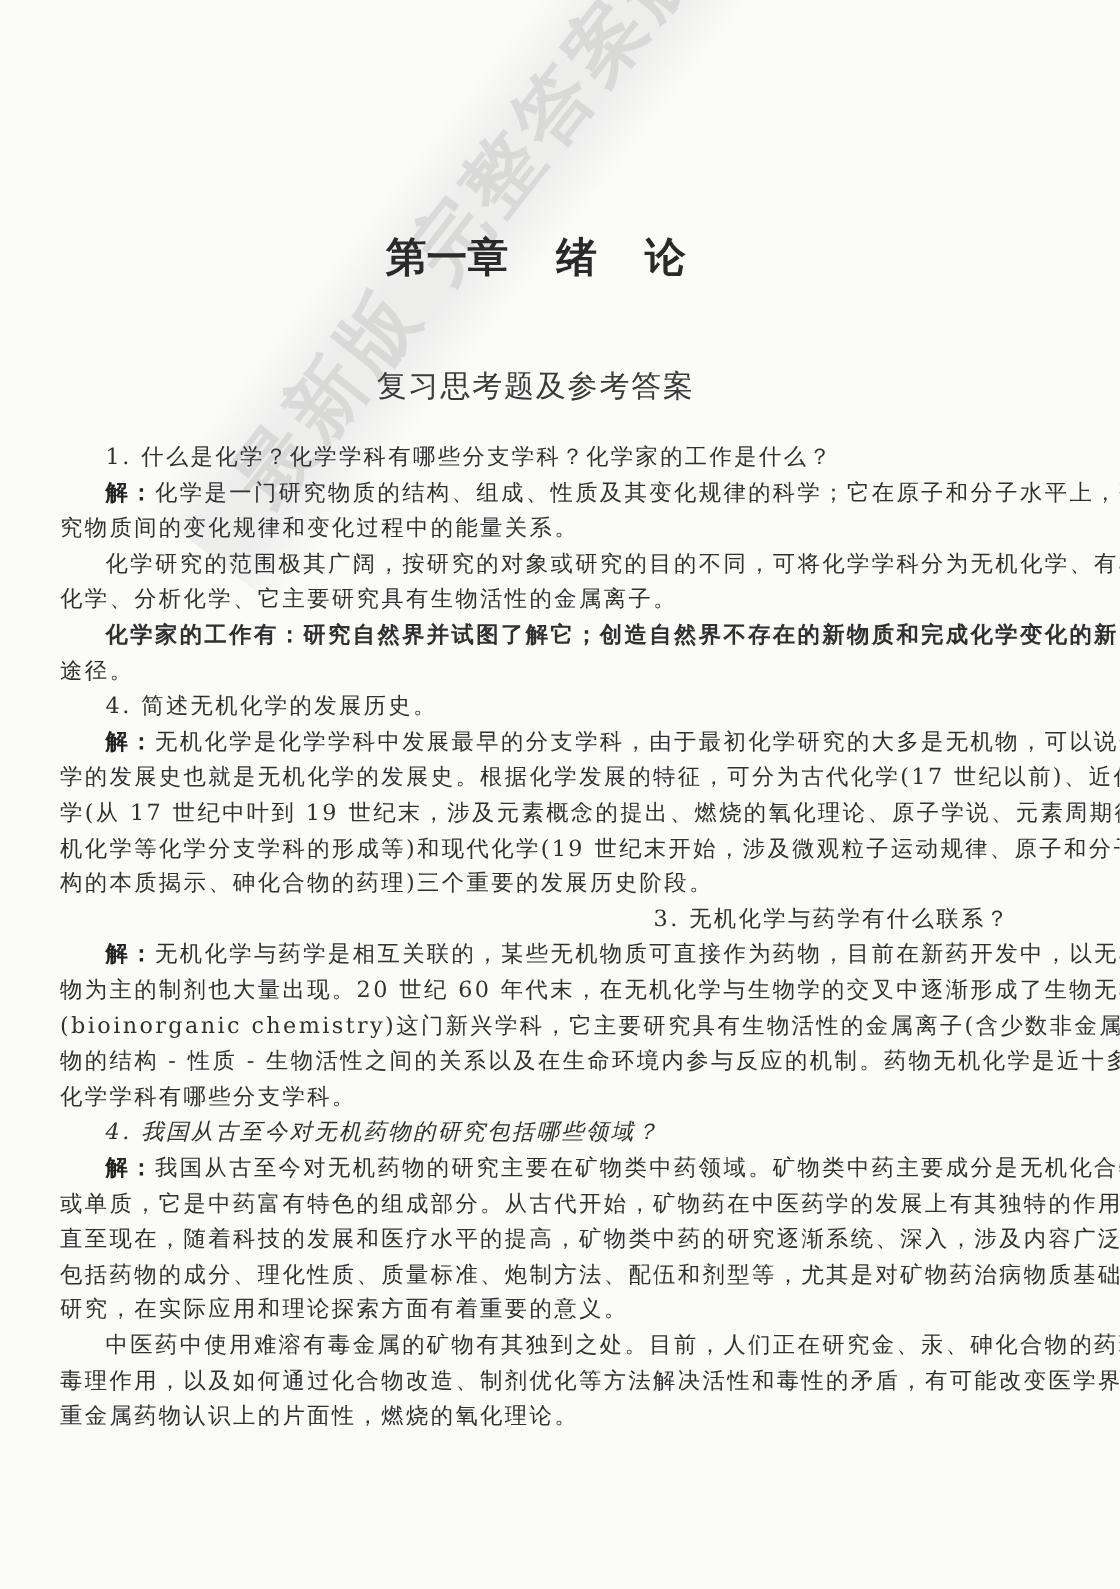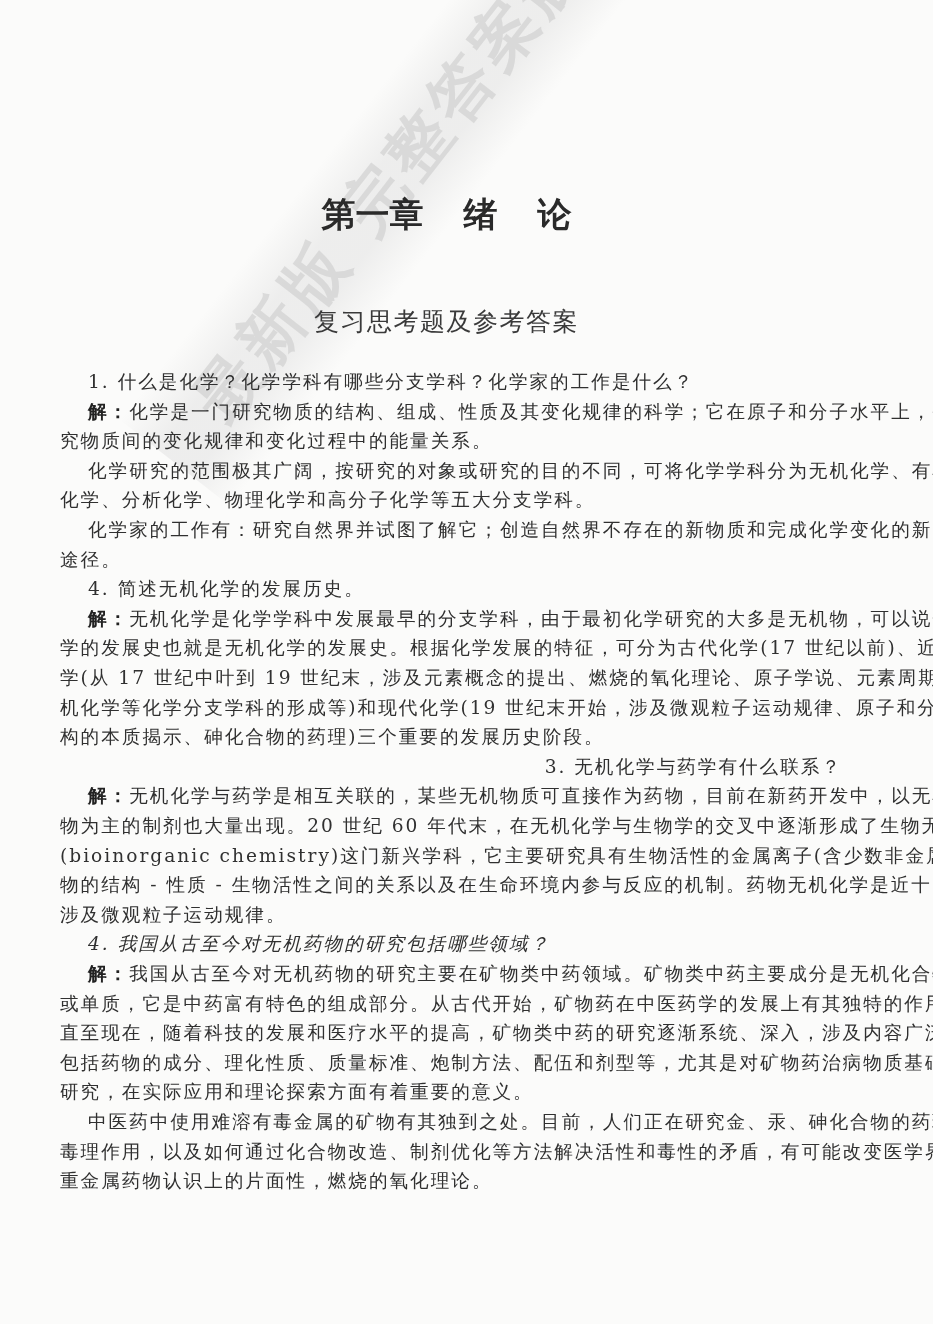--- a/index.html
+++ b/index.html
@@ -30,21 +30,21 @@
     margin-left: -20px;
   }
   .chapter-title .gap { display: inline-block; width: 40px; }
   .section-title {
     position: absolute; top: 305px; left: 0; width: 933px; text-align: center;
     font-family: "DejaVu Sans", "Liberation Sans", sans-serif;
     font-size: 25px; color: #3a3a3a; letter-spacing: 1.5px;
     margin-left: -20px;
   }
   .line {
-    position: absolute; left: 60px; width: 786px; height: 30px; line-height: 30px;
+    position: absolute; left: 50px; width: 786px; height: 30px; line-height: 30px;
     font-size: 18.6px; letter-spacing: 2px; white-space: nowrap; color: #303030;
   }
   .line.indent { left: 88px; width: 754px; }
   .line.justify { text-align: justify; text-align-last: justify; }
   .bold { font-weight: bold; color: #222; }
 </style>
 </head>
 <body>
 
 <div class="watermark">
@@ -56,35 +56,35 @@
   <span>第一章</span><span class="gap"></span><span>绪</span><span class="gap"></span><span>论</span>
 </div>
 
 <div class="section-title">复习思考题及参考答案</div>
 
 <div id="body-lines">
     <div class="line indent" style="top: 367px;"><span>1. 什么是化学？化学学科有哪些分支学科？化学家的工作是什么？</span></div>
     <div class="line indent justify" style="top: 396.6px; display: block;"><span class="bold">解：</span><span>化学是一门研究物质的结构、组成、性质及其变化规律的科学；它在原子和分子水平上，研</span></div>
     <div class="line" style="top: 426.2px;"><span>究物质间的变化规律和变化过程中的能量关系。</span></div>
     <div class="line indent justify" style="top: 455.8px; display: block;"><span>化学研究的范围极其广阔，按研究的对象或研究的目的不同，可将化学学科分为无机化学、有机</span></div>
-    <div class="line" style="top: 485.4px;"><span>化学、分析化学、物理化学和高分子化学等五大分支学科。</span></div>
-    <div class="line indent justify" style="top: 515px; display: block;"><span>化学家的工作有：研究自然界并试图了解它；创造自然界不存在的新物质和完成化学变化的新</span></div>
+    <div class="line" style="top: 485.4px;"><span>化学、分析化学、它主要研究具有生物活性的金属离子。</span></div>
+    <div class="line indent justify" style="top: 515px; display: block; font-weight: bold;"><span>化学家的工作有：研究自然界并试图了解它；创造自然界不存在的新物质和完成化学变化的新</span></div>
     <div class="line" style="top: 544.6px;"><span>途径。</span></div>
     <div class="line indent" style="top: 574.2px;"><span>4. 简述无机化学的发展历史。</span></div>
     <div class="line indent justify" style="top: 603.8px; display: block;"><span class="bold">解：</span><span>无机化学是化学学科中发展最早的分支学科，由于最初化学研究的大多是无机物，可以说化</span></div>
     <div class="line justify" style="top: 633.4px; display: block;"><span>学的发展史也就是无机化学的发展史。根据化学发展的特征，可分为古代化学(17 世纪以前)、近代化</span></div>
     <div class="line justify" style="top: 663px; display: block;"><span>学(从 17 世纪中叶到 19 世纪末，涉及元素概念的提出、燃烧的氧化理论、原子学说、元素周期律、无</span></div>
     <div class="line justify" style="top: 692.6px; display: block;"><span>机化学等化学分支学科的形成等)和现代化学(19 世纪末开始，涉及微观粒子运动规律、原子和分子结</span></div>
     <div class="line" style="top: 722.2px;"><span>构的本质揭示、砷化合物的药理)三个重要的发展历史阶段。</span></div>
     <div class="line indent" style="top: 751.8px; text-align: right;"><span>3. 无机化学与药学有什么联系？</span></div>
     <div class="line indent justify" style="top: 781.4px; display: block;"><span class="bold">解：</span><span>无机化学与药学是相互关联的，某些无机物质可直接作为药物，目前在新药开发中，以无机</span></div>
     <div class="line justify" style="top: 811px; display: block;"><span>物为主的制剂也大量出现。20 世纪 60 年代末，在无机化学与生物学的交叉中逐渐形成了生物无机化学</span></div>
     <div class="line justify" style="top: 840.6px; display: block;"><span>(bioinorganic chemistry)这门新兴学科，它主要研究具有生物活性的金属离子(含少数非金属)及其配合</span></div>
     <div class="line justify" style="top: 870.2px; display: block;"><span>物的结构 - 性质 - 生物活性之间的关系以及在生命环境内参与反应的机制。药物无机化学是近十多年</span></div>
-    <div class="line" style="top: 899.8px;"><span>涉及微观粒子运动规律。</span></div>
+    <div class="line" style="top: 899.8px;"><span>化学学科有哪些分支学科。</span></div>
     <div class="line indent" style="top: 929.4px; font-style: italic;"><span>4. 我国从古至今对无机药物的研究包括哪些领域？</span></div>
     <div class="line indent justify" style="top: 959px; display: block;"><span class="bold">解：</span><span>我国从古至今对无机药物的研究主要在矿物类中药领域。矿物类中药主要成分是无机化合物</span></div>
     <div class="line justify" style="top: 988.6px; display: block;"><span>或单质，它是中药富有特色的组成部分。从古代开始，矿物药在中医药学的发展上有其独特的作用。</span></div>
     <div class="line justify" style="top: 1018.2px; display: block;"><span>直至现在，随着科技的发展和医疗水平的提高，矿物类中药的研究逐渐系统、深入，涉及内容广泛，</span></div>
     <div class="line justify" style="top: 1047.8px; display: block;"><span>包括药物的成分、理化性质、质量标准、炮制方法、配伍和剂型等，尤其是对矿物药治病物质基础的</span></div>
     <div class="line" style="top: 1077.4px;"><span>研究，在实际应用和理论探索方面有着重要的意义。</span></div>
     <div class="line indent justify" style="top: 1107px; display: block;"><span>中医药中使用难溶有毒金属的矿物有其独到之处。目前，人们正在研究金、汞、砷化合物的药理、</span></div>
     <div class="line justify" style="top: 1136.6px; display: block;"><span>毒理作用，以及如何通过化合物改造、制剂优化等方法解决活性和毒性的矛盾，有可能改变医学界对</span></div>
     <div class="line" style="top: 1166.2px;"><span>重金属药物认识上的片面性，燃烧的氧化理论。</span></div>
   </div>

